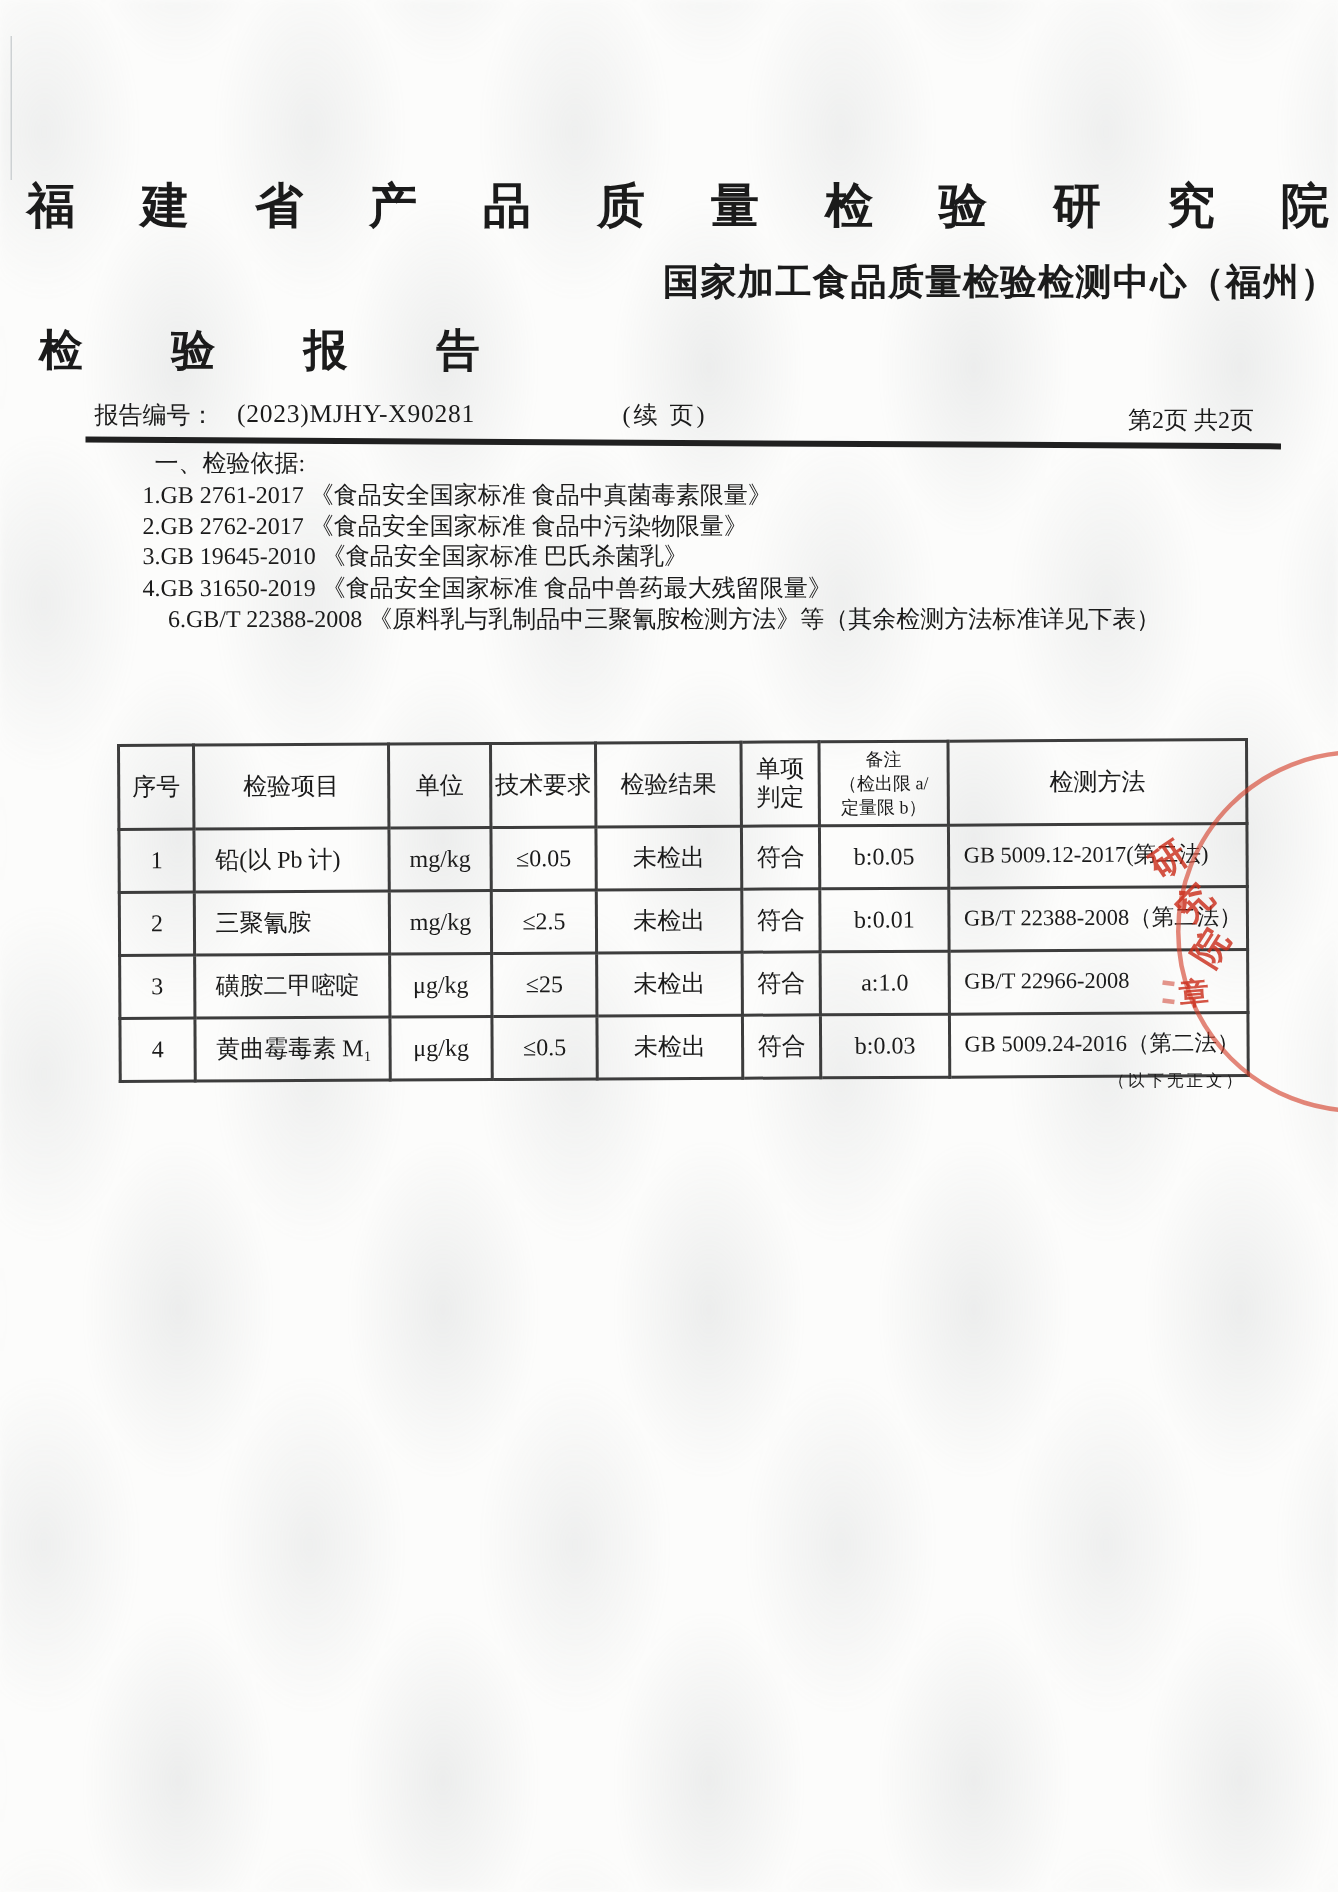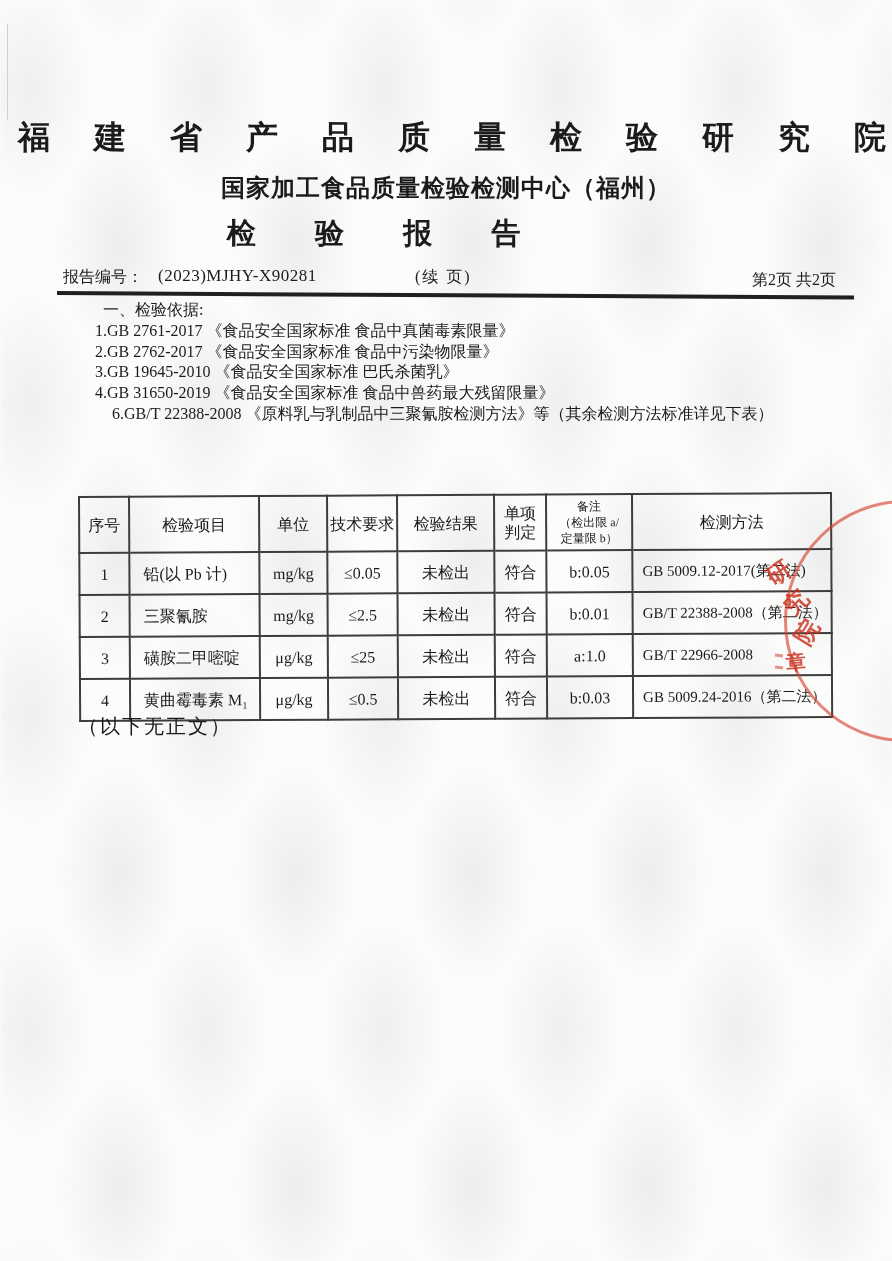--- a/index.html
+++ b/index.html
@@ -16,23 +16,23 @@
       radial-gradient(closest-side, rgba(150,156,160,0.13), rgba(150,156,160,0) 72%);
     background-size:177px 314px,177px 314px;
     background-position:30px 88px,118px 245px;
     background-repeat:repeat,repeat;
     filter:blur(2px);
   }
   .edge-line{position:absolute;left:7px;top:24px;width:1px;height:96px;background:#cdd1d3;}
 
   .t1{position:absolute;top:116px;left:0;width:892px;text-align:left;
       font-size:32px;font-weight:700;letter-spacing:18px;text-indent:18px;white-space:nowrap;}
-  .t2{position:absolute;top:172px;left:0;width:892px;text-align:center;
+  .t2{position:absolute;top:172px;left:0;width:892px;text-align:right;
       font-size:24px;font-weight:700;letter-spacing:1px;white-space:nowrap;}
-  .t3{position:absolute;top:214px;left:0;width:747px;text-align:center;
+  .t3{position:absolute;top:214px;left:0;width:747px;
       font-size:29px;font-weight:700;letter-spacing:26px;text-indent:26px;white-space:nowrap;font-family:Liberation Serif, serif;}
 
   .meta-label{position:absolute;top:267px;left:63px;font-size:16px;}
   .meta-no{position:absolute;top:266px;left:158px;font-size:17px;letter-spacing:.5px;}
   .meta-cont{position:absolute;top:267px;left:415px;font-size:16px;letter-spacing:2px;}
   .meta-page{position:absolute;top:270px;left:752px;font-size:16px;}
 
   .divider{position:absolute;top:291px;left:57px;width:797px;height:4px;background:#202020;
            transform:rotate(0.33deg);transform-origin:left center;}
 
@@ -47,22 +47,22 @@
   .rtable th,.rtable td{
     border:2px solid #3d3d3d;font-weight:400;font-size:16px;text-align:center;
     padding:0 2px;white-space:pre-line;vertical-align:middle;line-height:19px;
   }
   .rtable thead th{height:54px;}
   .rtable tbody td{height:40px;}
   .rtable th.remark{font-size:12px;line-height:16px;}
   .rtable td.item{text-align:left;padding-left:13px;}
   .rtable td.method{text-align:left;padding-left:9px;font-size:15px;}
 
-  .note{position:absolute;top:713px;left:78px;width:752px;text-align:left;
-        font-size:20px;letter-spacing:2px;z-index:3;}
+  .note{position:absolute;top:713px;left:78px;width:752px;text-align:right;
+        font-size:11px;letter-spacing:2px;z-index:3;}
 
   
   .stamp-circle{position:absolute;left:784px;top:500px;width:236px;height:236px;
         border:3px solid rgba(211,62,40,0.62);border-radius:50%;z-index:5;filter:blur(.4px);}
   .stamp-char{position:absolute;color:rgba(203,46,28,0.82);font-weight:700;font-size:24px;z-index:6;}
   .sc0{left:767px;top:557px;transform:rotate(-34deg);}
   .sc1{left:784px;top:586px;transform:rotate(-46deg);}
   .sc2{left:795px;top:616px;transform:rotate(-58deg);}
   .seal-char{left:786px;top:649px;font-size:20px;transform:rotate(-5deg);}
   .stamp-dash{position:absolute;width:8px;height:3px;background:rgba(203,46,28,0.5);z-index:6;}

